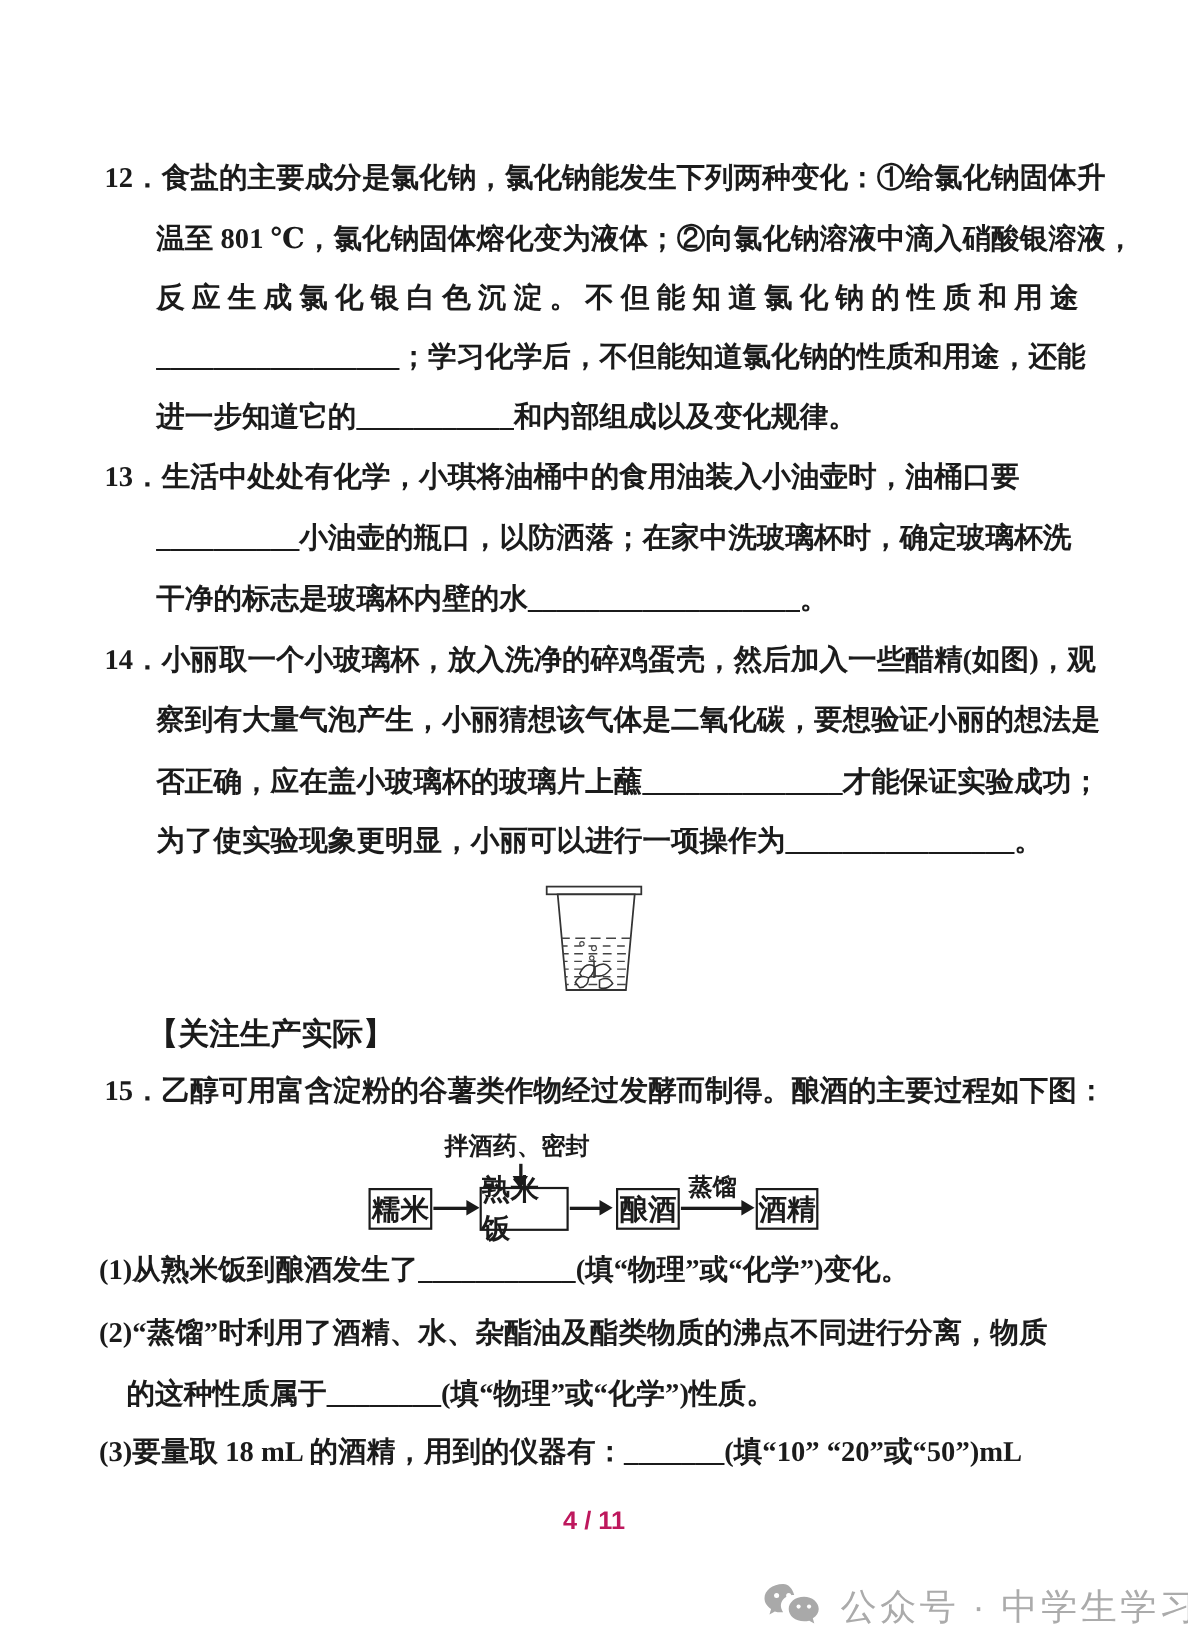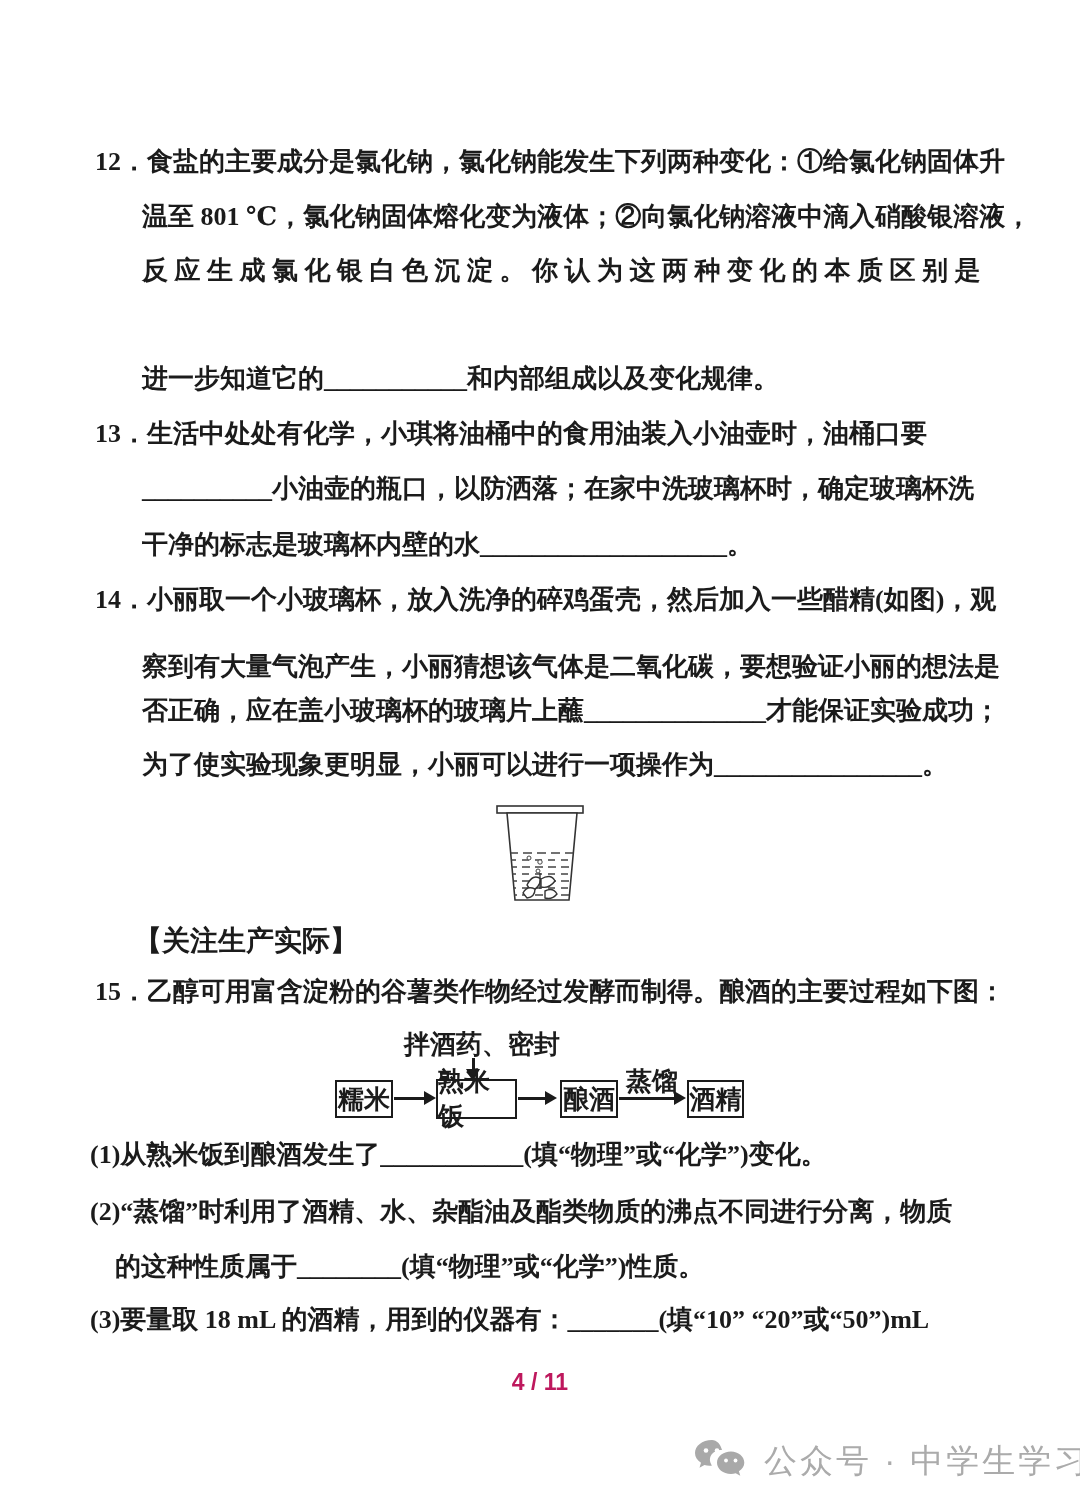--- a/index.html
+++ b/index.html
@@ -30,21 +30,21 @@
     font-size:26px; font-weight:600;
   }
   .hline { position:absolute; height:3px; background:#1b1b1b; }
   .vline { position:absolute; width:3px; background:#1b1b1b; }
   .tri-r { position:absolute; width:0; height:0;
     border-left:12px solid #1b1b1b;
     border-top:7px solid transparent; border-bottom:7px solid transparent; }
   .tri-d { position:absolute; width:0; height:0;
     border-top:12px solid #1b1b1b;
     border-left:7px solid transparent; border-right:7px solid transparent; }
-  .flow-label { position:absolute; font-size:26px; font-weight:600; white-space:nowrap; }
+  .flow-label { position:absolute; font-size:22px; font-weight:600; white-space:nowrap; }
   .footer {
     position:absolute; left:0; top:1369px; width:100%;
     text-align:center;
     font-family:"Liberation Sans","DejaVu Sans",sans-serif;
     font-weight:bold; font-size:23px; color:#be185d;
   }
   .watermark {
     position:absolute; left:692px; top:1438px;
     display:flex; align-items:center;
     color:#ababab;
@@ -54,29 +54,30 @@
   .watermark .wm-text { margin-left:14px; }
   svg { display:block; }
 </style>
 </head>
 <body>
 
 <div class="page">
 
   <div class="line" style="top:146px; left:95px;">12．食盐的主要成分是氯化钠，氯化钠能发生下列两种变化：①给氯化钠固体升</div>
   <div class="line" style="top:201px; left:142px;">温至 801 ℃，氯化钠固体熔化变为液体；②向氯化钠溶液中滴入硝酸银溶液，</div>
-  <div class="line spread" style="top:255px; left:142px;">反应生成氯化银白色沉淀。你认为这两种变化的本质区别是</div>
+  <div class="line spread" style="top:255px; left:142px;">反应生成氯化银白色沉淀。不但能知道氯化钠的性质和用途</div>
+  <div class="line" style="top:309px; left:142px;">_________________；学习化学后，不但能知道氯化钠的性质和用途，还能</div>
   <div class="line" style="top:363px; left:142px;">进一步知道它的___________和内部组成以及变化规律。</div>
 
   <div class="line" style="top:418px; left:95px;">13．生活中处处有化学，小琪将油桶中的食用油装入小油壶时，油桶口要</div>
   <div class="line" style="top:473px; left:142px;">__________小油壶的瓶口，以防洒落；在家中洗玻璃杯时，确定玻璃杯洗</div>
   <div class="line" style="top:529px; left:142px;">干净的标志是玻璃杯内壁的水___________________。</div>
 
   <div class="line" style="top:584px; left:95px;text-align:center;">14．小丽取一个小玻璃杯，放入洗净的碎鸡蛋壳，然后加入一些醋精(如图)，观</div>
-  <div class="line" style="top:639px; left:142px;margin-top:12px;">察到有大量气泡产生，小丽猜想该气体是二氧化碳，要想验证小丽的想法是</div>
+  <div class="line" style="top:639px; left:142px;">察到有大量气泡产生，小丽猜想该气体是二氧化碳，要想验证小丽的想法是</div>
   <div class="line" style="top:695px; left:142px;">否正确，应在盖小玻璃杯的玻璃片上蘸______________才能保证实验成功；</div>
   <div class="line" style="top:749px; left:142px;">为了使实验现象更明显，小丽可以进行一项操作为________________。</div>
 
   <svg style="position:absolute; left:483px; top:801px;" width="115" height="105" viewBox="0 0 115 105">
 
     <rect x="14" y="5" width="86" height="7" fill="#ffffff" stroke="#333" stroke-width="1.6"></rect>
 
     <polygon points="24,12 94,12 86,99 32,99" fill="#ffffff" stroke="#333" stroke-width="1.6"></polygon>
 
     <clipPath id="liqclip">

